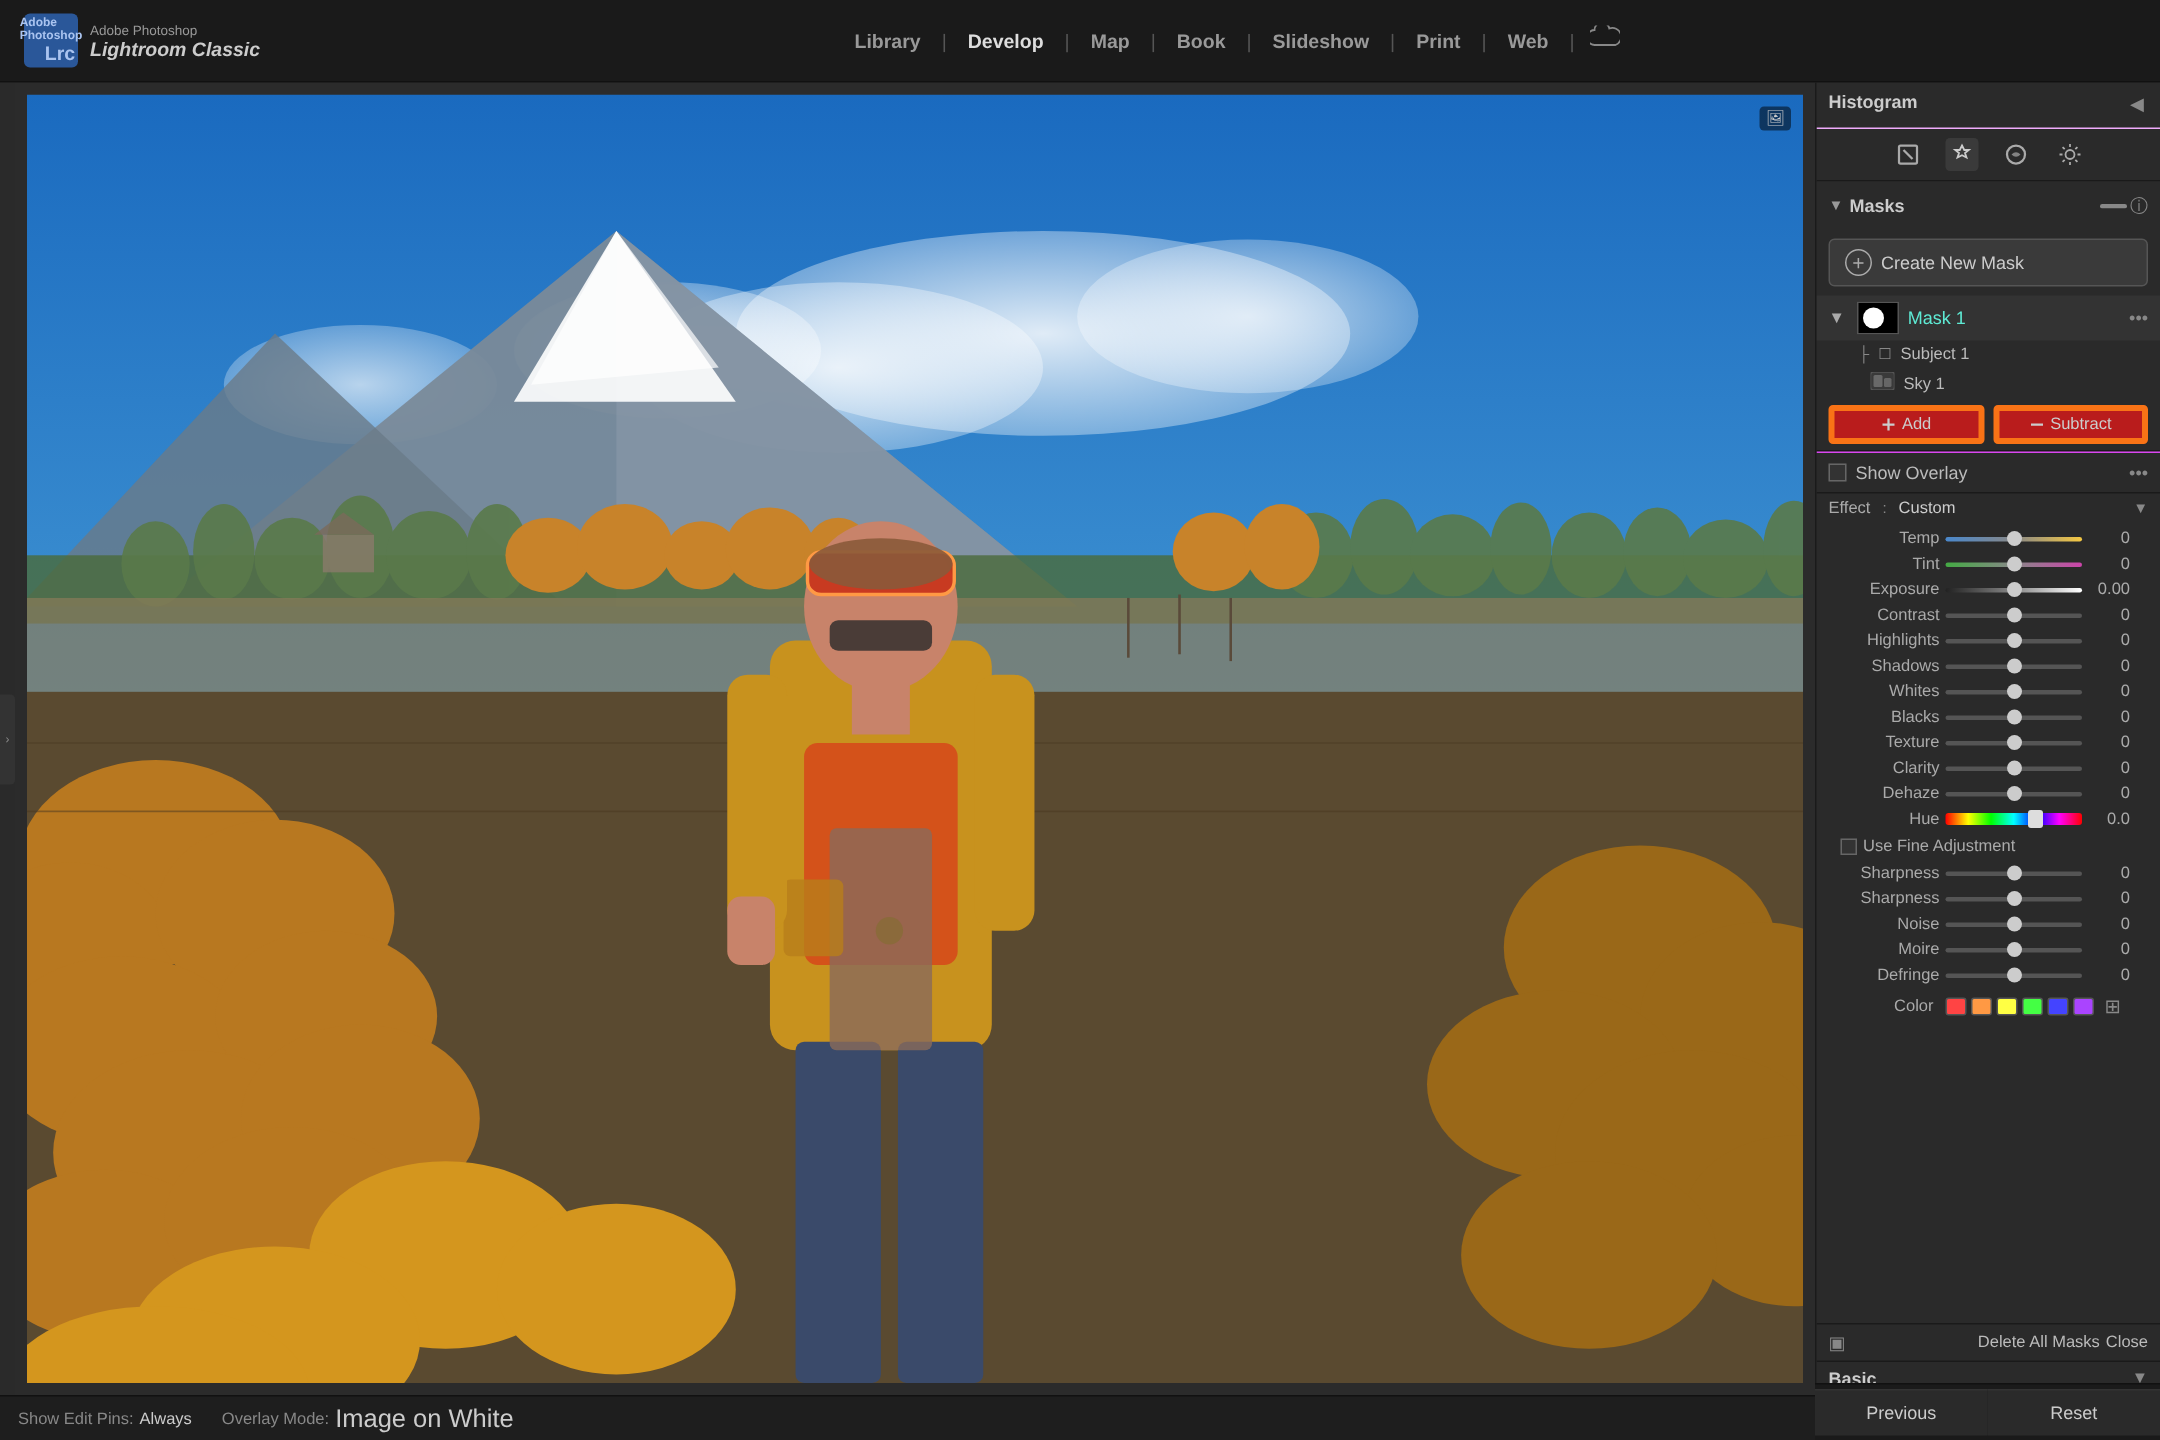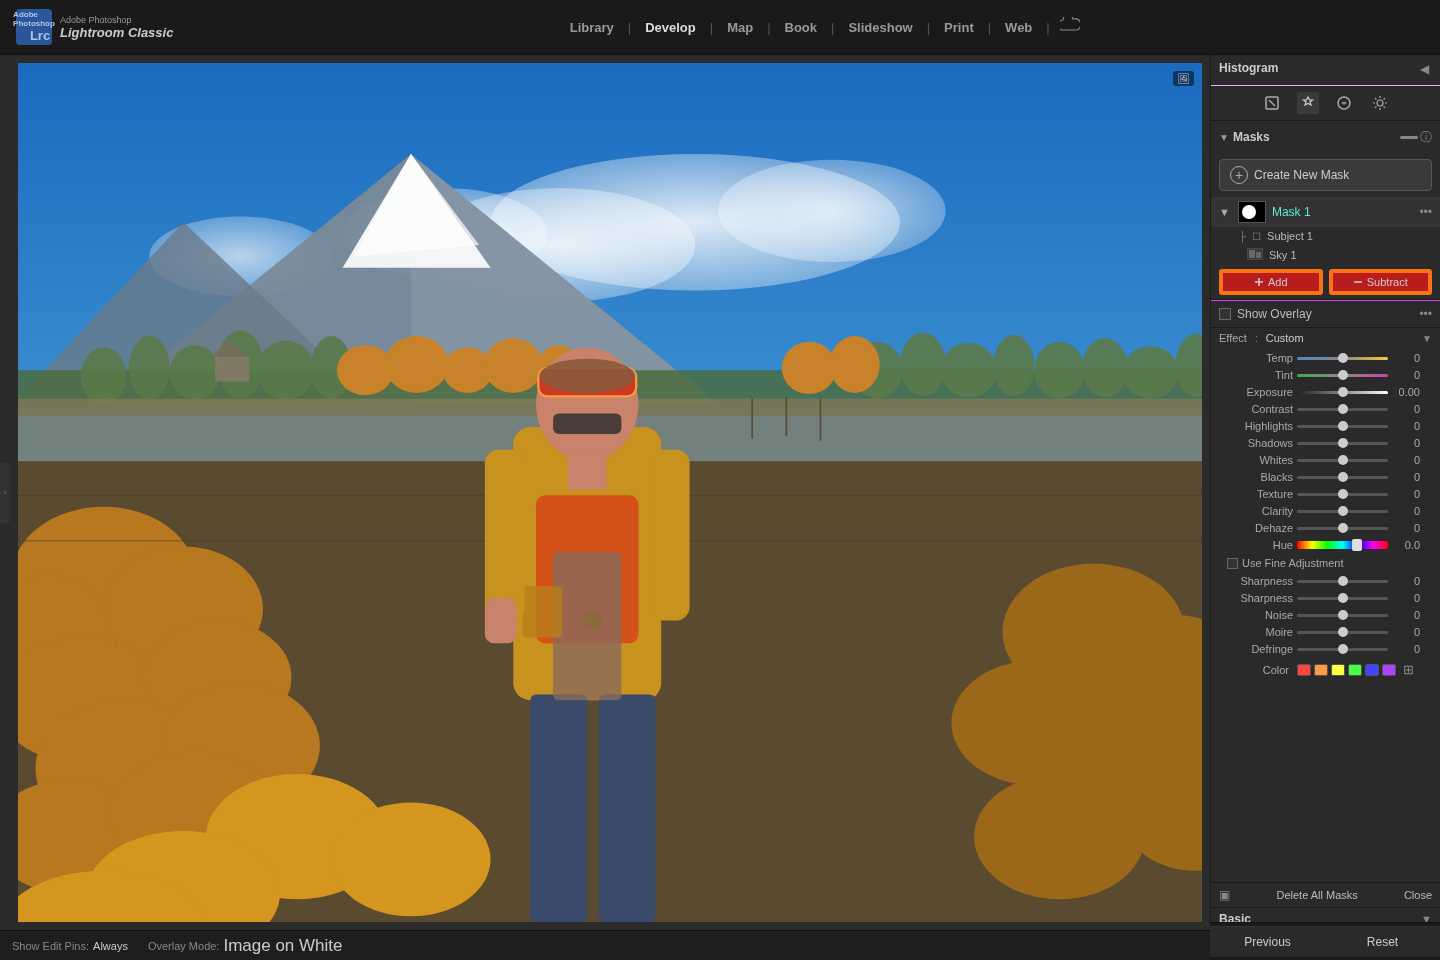--- a/index.html
+++ b/index.html
@@ -509,21 +509,21 @@
       border-top: 1px solid #1a1a1a;
       gap: 4px;
     }
     #panel-icon-left {
       color: #888;
       font-size: 12px;
       cursor: pointer;
     }
     #delete-all-masks {
       flex: 1;
-      text-align: center;
+      text-align: right;
       font-size: 11px;
       color: #bbb;
       cursor: pointer;
     }
     #close-masks {
       font-size: 11px;
       color: #bbb;
       cursor: pointer;
     }
 

